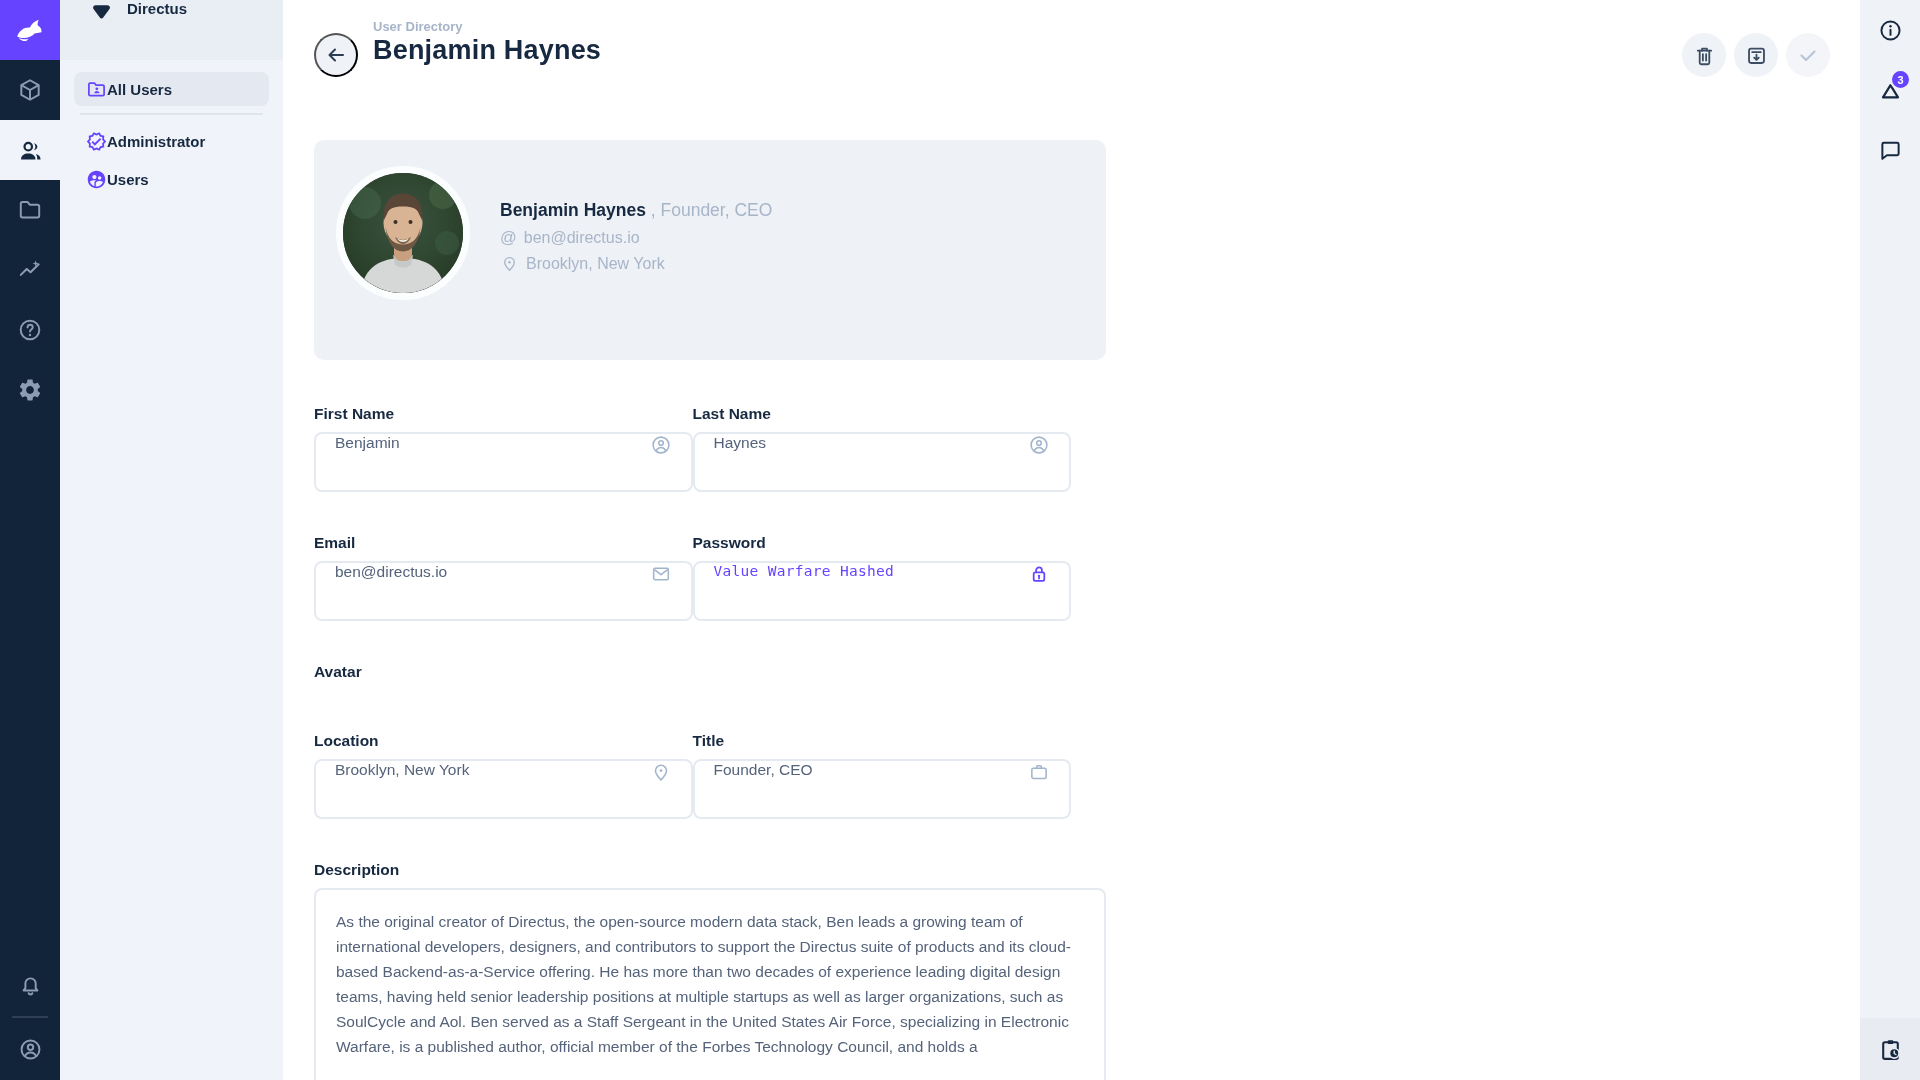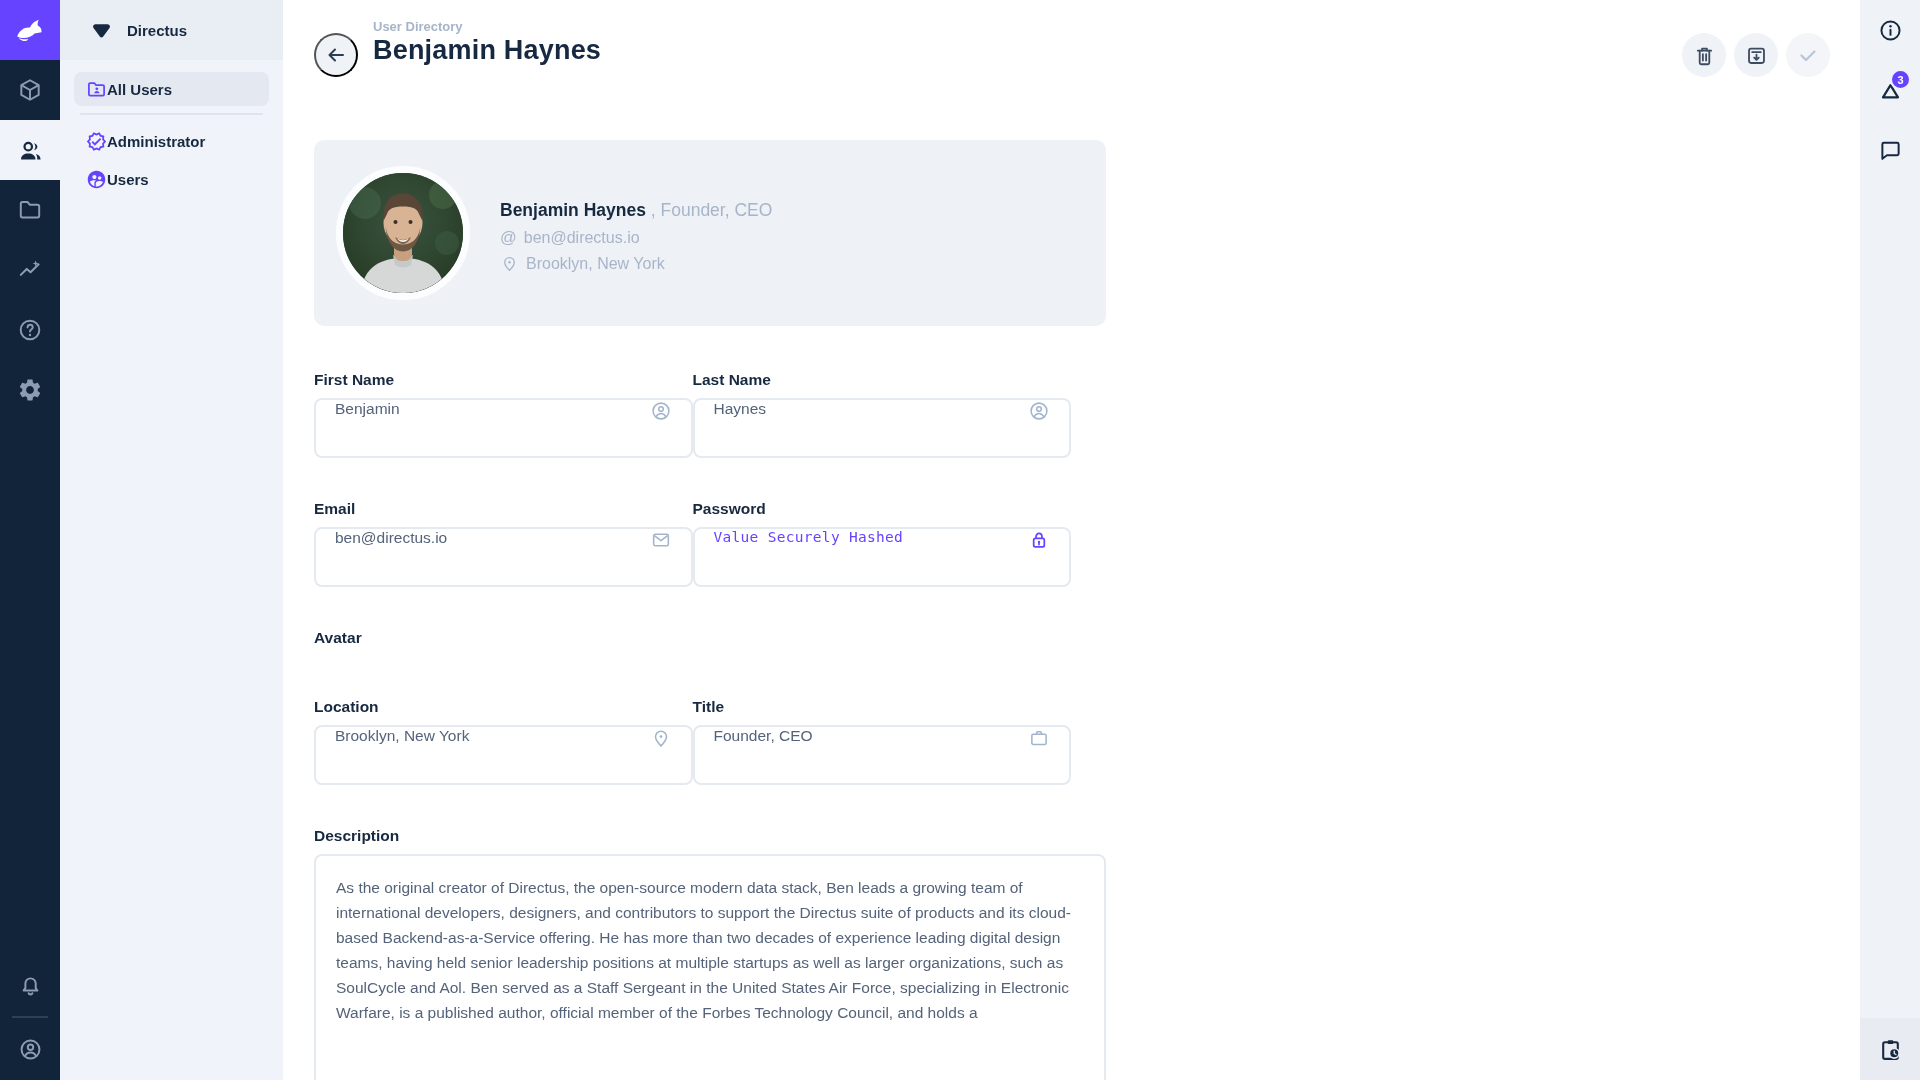--- a/index.html
+++ b/index.html
@@ -24,21 +24,21 @@
   .module-cell.active { background:#f0f3f9; color:#172940; }
   .module-spacer { flex:1; }
   .module-divider { width:36px; height:2px; background:#2e3f57; margin:0 auto; }
 
   
   .nav {
     position:fixed; left:60px; top:0; width:223px; height:1080px;
     background:#f0f3f9; z-index:9;
   }
   .project-header {
-    height:60px; background:#e9edf4; display:flex; align-items:center;
+    height:60px; background:#e9edf4; display:flex; align-items:flex-start;
     padding-left:30px; gap:14px;
   }
   .project-name { font-size:15px; font-weight:600; color:#172940; }
   .nav-list { padding-top:12px; }
   .nav-item {
     height:34px; margin:0 14px 4px 14px; border-radius:8px;
     display:flex; align-items:center; padding:0 12px; 
     font-size:15px; font-weight:600; color:#172940; cursor:pointer;
   }
   .nav-item.active { background:#e3e8f1; }
@@ -77,21 +77,21 @@
   .header-actions { position:absolute; right:30px; top:33px; display:flex; gap:8px; }
   .action-btn {
     width:44px; height:44px; border-radius:50%; background:#eff2f6;
     display:grid; place-items:center; color:#3c4c62; cursor:pointer; border:none;
   }
   .action-btn.disabled { color:#b9c6d7; background:#f3f5f9; }
 
   .content { position:absolute; left:31px; top:90px; width:792px; }
 
   
-  .user-card { margin-top:50px; height:186px; background:#eef1f6; border-radius:10px; position:relative; }
+  .user-card { margin-top:50px; height:220px; background:#eef1f6; border-radius:10px; position:relative; }
   .card-avatar {
     position:absolute; left:22px; top:26px; width:134px; height:134px; border-radius:50%;
     border:7px solid #fcfdfe; overflow:hidden; background:#2d4331;
   }
   .card-avatar svg { width:100%; height:100%; }
   .card-info { position:absolute; left:186px; top:60px; }
   .card-name-row { font-size:17.5px; }
   .card-name { font-weight:700; color:#172940; }
   .card-role { color:#a8b5c9; }
   .card-line { margin-top:7px; font-size:16px; color:#a8b5c9; display:flex; align-items:center; gap:7px; }
@@ -394,21 +394,21 @@
               <svg width="22" height="22" viewBox="0 0 24 24" fill="none" stroke="currentColor" stroke-width="1.7" stroke-linejoin="round">
                 <rect x="4" y="5.8" width="16" height="12.4" rx="1.6"></rect>
                 <path d="M4.8 7.2 L12 12.8 L19.2 7.2"></path>
               </svg>
             </span>
           </div>
         </div>
         <div class="field">
           <div class="field-label">Password</div>
           <div class="input">
-            <span class="mono-purple">Value Securely Hashed</span>
+            <span class="mono-purple">Value Warfare Hashed</span>
             <span class="trail-icon lock-trail">
               <svg width="22" height="22" viewBox="0 0 24 24" fill="none" stroke="currentColor" stroke-width="1.9" stroke-linejoin="round">
                 <rect x="6.2" y="10.2" width="11.6" height="9.4" rx="1.8"></rect>
                 <path d="M8.8 10 V8.1 a3.2 3.2 0 0 1 6.4 0 V10"></path>
                 <circle cx="12" cy="14" r="1.3" fill="currentColor" stroke="none"></circle>
                 <path d="M12 15 v2" stroke-linecap="round"></path>
               </svg>
             </span>
           </div>
         </div>

